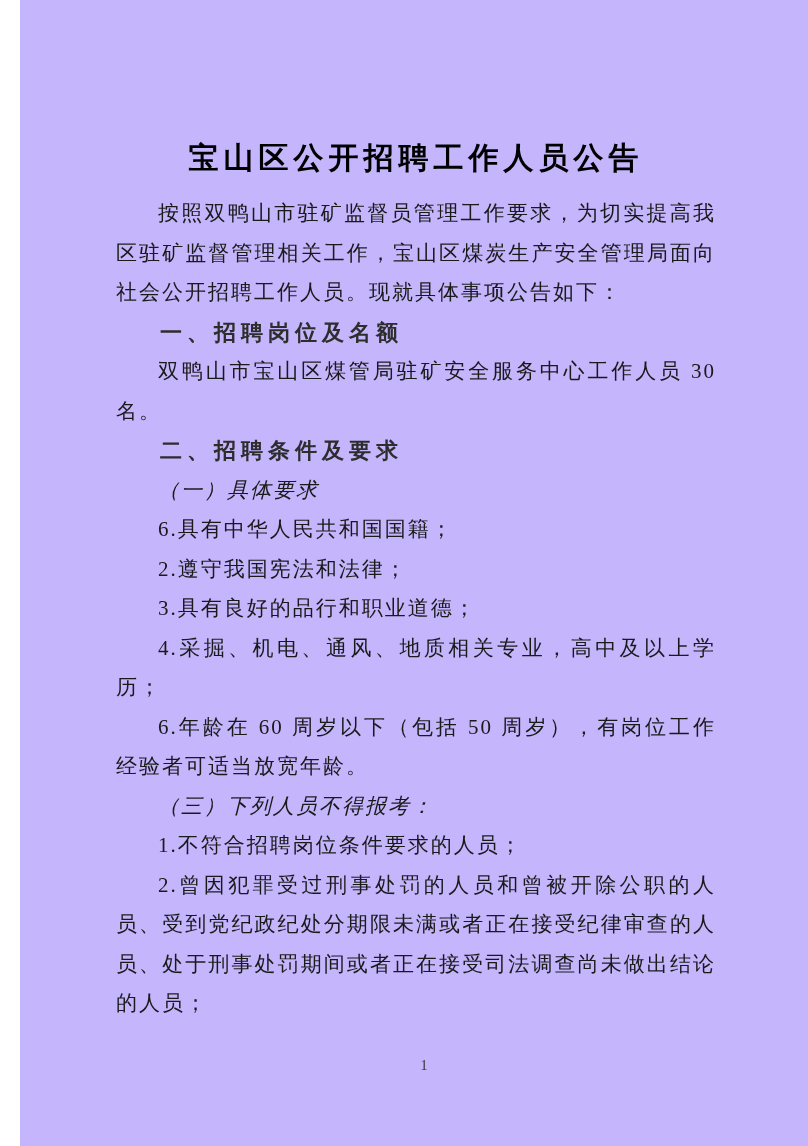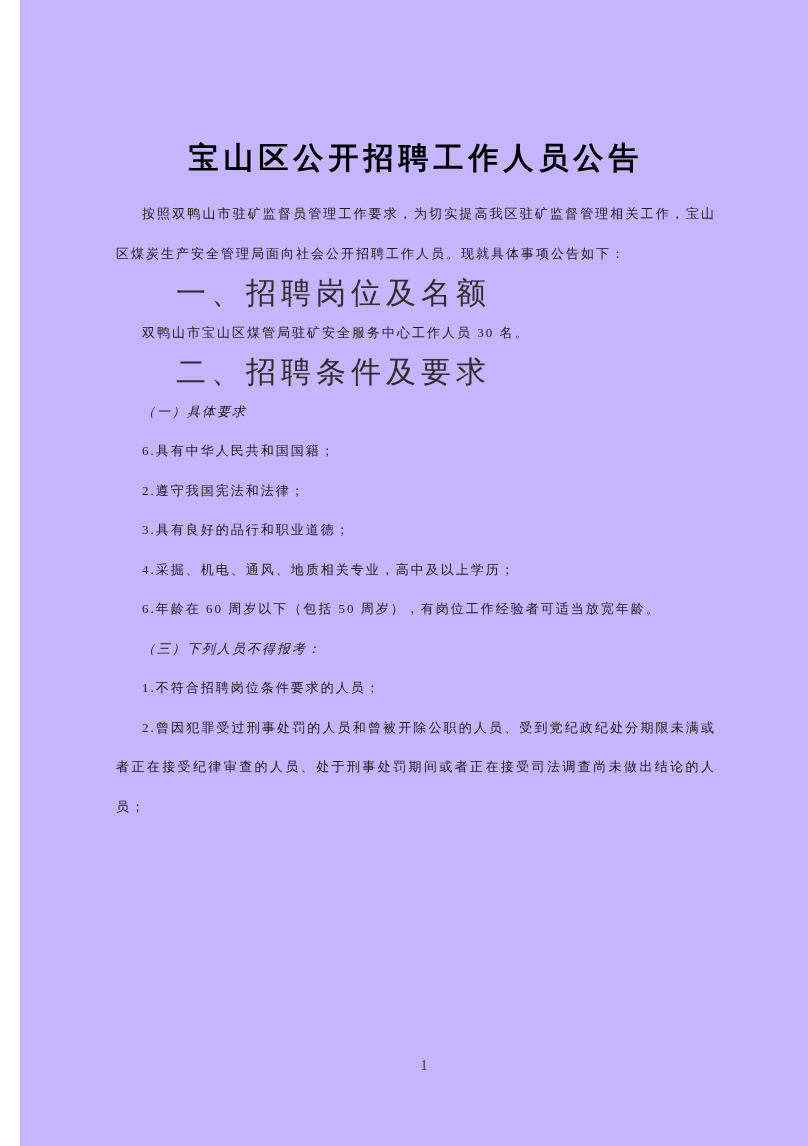--- a/index.html
+++ b/index.html
@@ -29,33 +29,33 @@
     line-height: 44px;
     text-align: center;
     letter-spacing: 5px;
     margin: 0 0 14px 0;
     color: #000000;
     white-space: nowrap;
     font-family: "Liberation Serif", "DejaVu Serif", serif;
   }
   .content p {
     margin: 0;
-    font-size: 13px;
+    font-size: 21px;
     line-height: 39.5px;
     letter-spacing: 2px;
     text-align: justify;
     text-justify: inter-character;
     word-break: break-all;
     text-indent: 2em;
     color: #1a1a1a;
   }
   .content p.sect-heading {
     font-family: "Liberation Sans", "DejaVu Sans", sans-serif;
-    font-weight: normal;
-    font-size: 30px;
+    font-weight: bold;
+    font-size: 22px;
     letter-spacing: 5px;
     color: #2d2d2d;
     text-align: left;
   }
   .content p.sub-heading {
     font-style: italic;
   }
   .page-number {
     position: absolute;
     left: 0;

